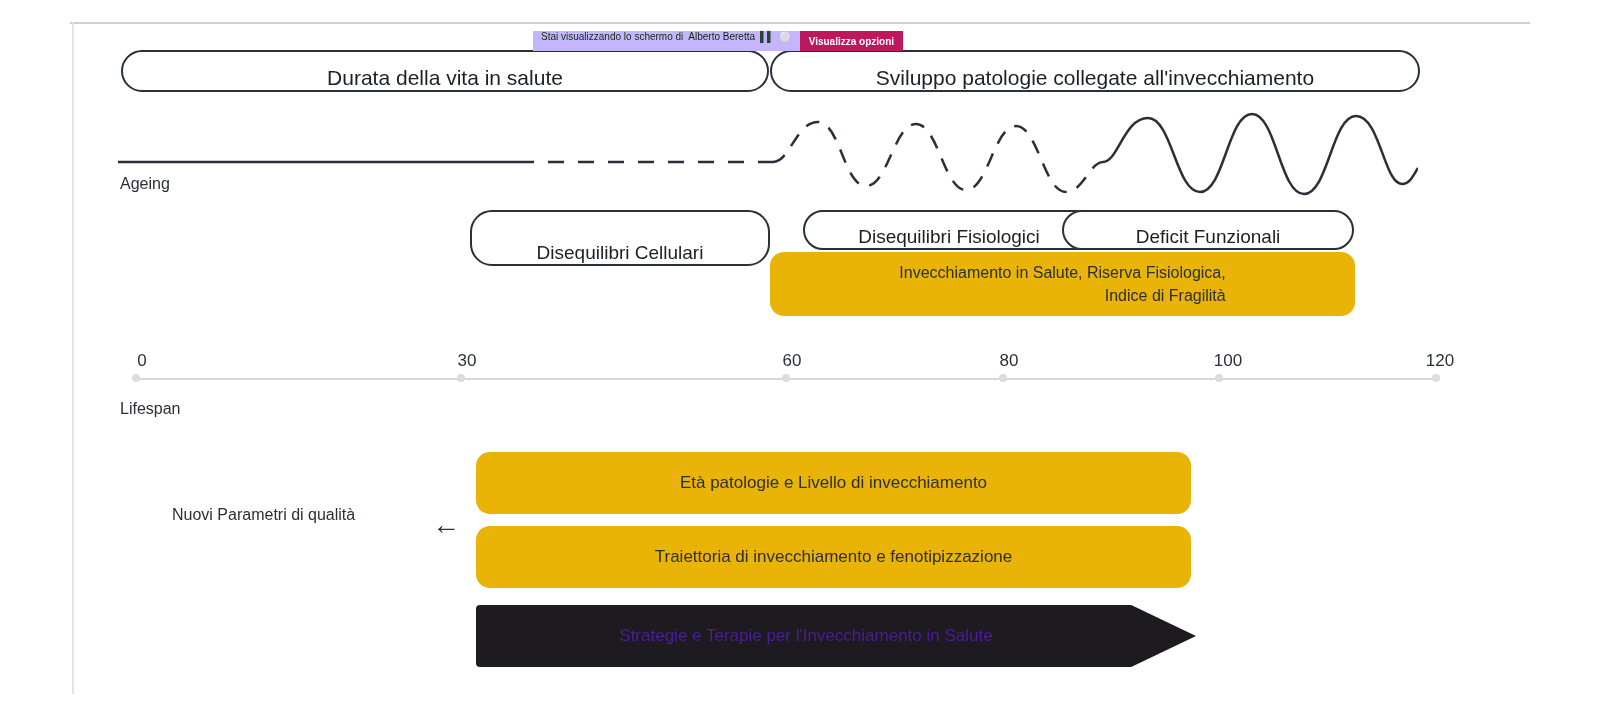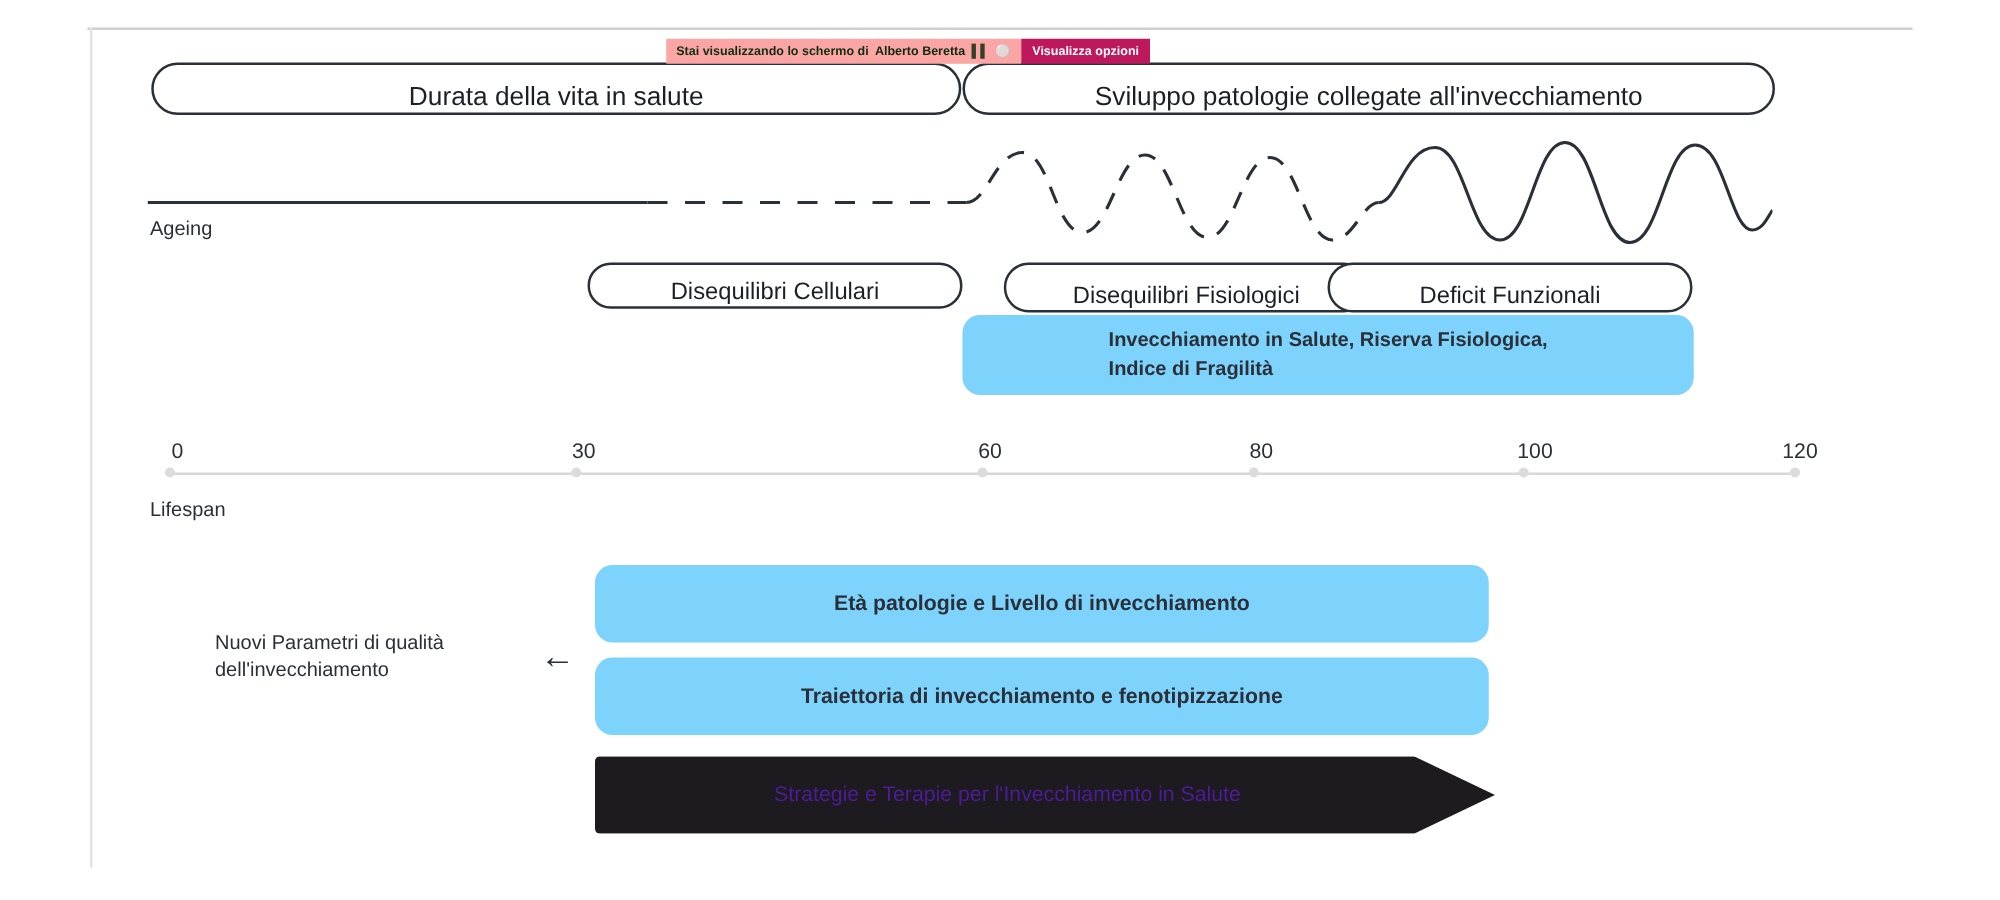--- a/index.html
+++ b/index.html
@@ -27,26 +27,25 @@
   #share-banner {
     position: absolute;
     left: 533px;
     top: 31px;
     height: 20px;
     display: flex;
     align-items: stretch;
     z-index: 50;
   }
   #share-banner .green {
-    background: #fca5a5;
+    background: #c4b5fd;
     color: #0e2f12;
     font-size: 10px;
-    font-weight: bold;
-    display: flex;
-    align-items: center;
+    font-weight: normal;
+    display: flex;
     gap: 5px;
     padding: 0 8px;
     white-space: nowrap;
   }
   #share-banner .green .who { color: #0b2a0e; }
   #share-banner .green .ico {
     font-size: 10px;
     opacity: .85;
   }
   #share-banner .dark {
@@ -92,21 +91,21 @@
     color: #1c1f26;
     text-align: center;
     line-height: 1.15;
   }
   .pill.big { font-size: 21px; }
   .pill.mid { font-size: 19px; }
 
   #pill-healthspan { left: 121px;  top: 50px;  width: 648px; height: 42px; }
   #pill-pathology  { left: 770px;  top: 50px;  width: 650px; height: 42px; }
 
-  #pill-cell  { left: 470px; top: 210px; width: 300px; height: 37px; }
+  #pill-cell  { left: 470px; top: 210px; width: 300px; height: 56px; }
   #pill-phys  { left: 770px; top: 210px; width: 292px; height: 40px; margin-left: 33px; }
   #pill-def   { left: 1062px; top: 210px; width: 292px; height: 40px; }
 
   
   #ageing-wave {
     position: absolute;
     left: 118px;
     top: 100px;
     width: 1300px;
     height: 105px;
@@ -116,30 +115,29 @@
     color: #2b2f38;
     font-size: 16px;
   }
   #ageing-label { left: 120px; top: 175px; }
   #lifespan-label { left: 120px; top: 400px; }
 
   
   .grey-panel {
     position: absolute;
     box-sizing: border-box;
-    background: #7dd3fc;
+    background: #eab308;
     border-radius: 14px;
     display: flex;
     align-items: center;
     justify-content: center;
-    text-align: left;
+    text-align: right;
     color: #2b2f38;
     font-size: 16px;
     line-height: 1.45;
-    font-weight: bold;
   }
   #panel-reserve { left: 770px; top: 252px; width: 585px; height: 64px; }
 
   #panel-bioage  { left: 476px; top: 452px; width: 715px; height: 62px; font-size: 17px; }
   #panel-traj    { left: 476px; top: 526px; width: 715px; height: 62px; font-size: 17px; }
 
   
   #lifespan-axis {
     position: absolute;
     left: 118px;
@@ -291,21 +289,20 @@
     <div class="tick-label" style="left:349px">30</div>
     <div class="tick-label" style="left:674px">60</div>
     <div class="tick-label" style="left:891px">80</div>
     <div class="tick-label" style="left:1110px">100</div>
     <div class="tick-label" style="left:1322px">120</div>
   </div>
   <div class="axis-caption" id="lifespan-label">Lifespan</div>
 
   <div id="new-params">
     <div>Nuovi Parametri di qualità</div>
-    <div>dell'invecchiamento</div>
   </div>
   <div id="params-arrow">←</div>
 
   <div class="grey-panel" id="panel-bioage">
     <span>Età patologie e Livello di invecchiamento</span>
   </div>
   <div class="grey-panel" id="panel-traj">
     <span>Traiettoria di invecchiamento e fenotipizzazione</span>
   </div>
 

